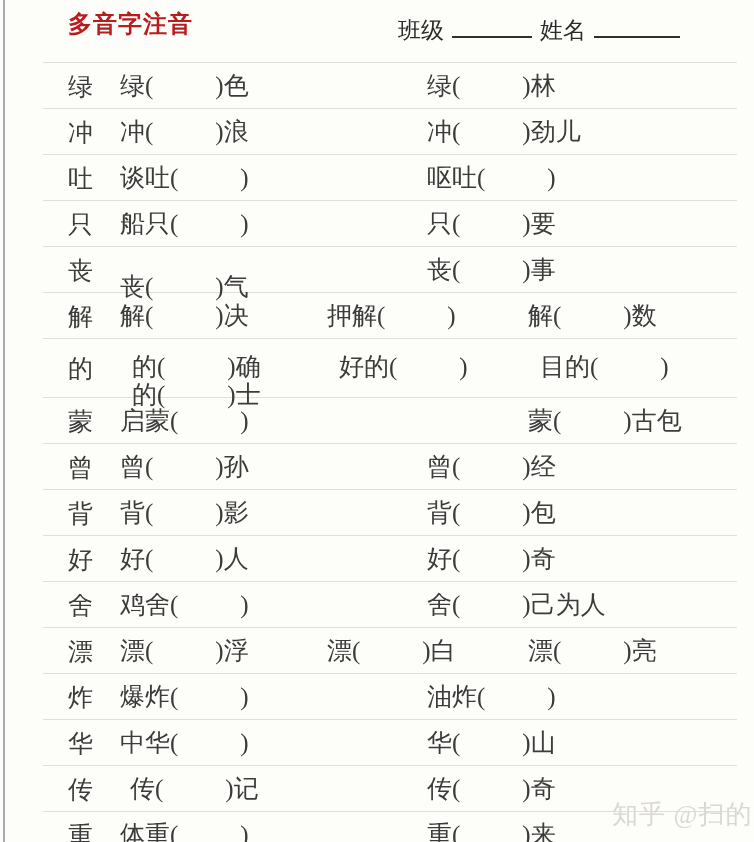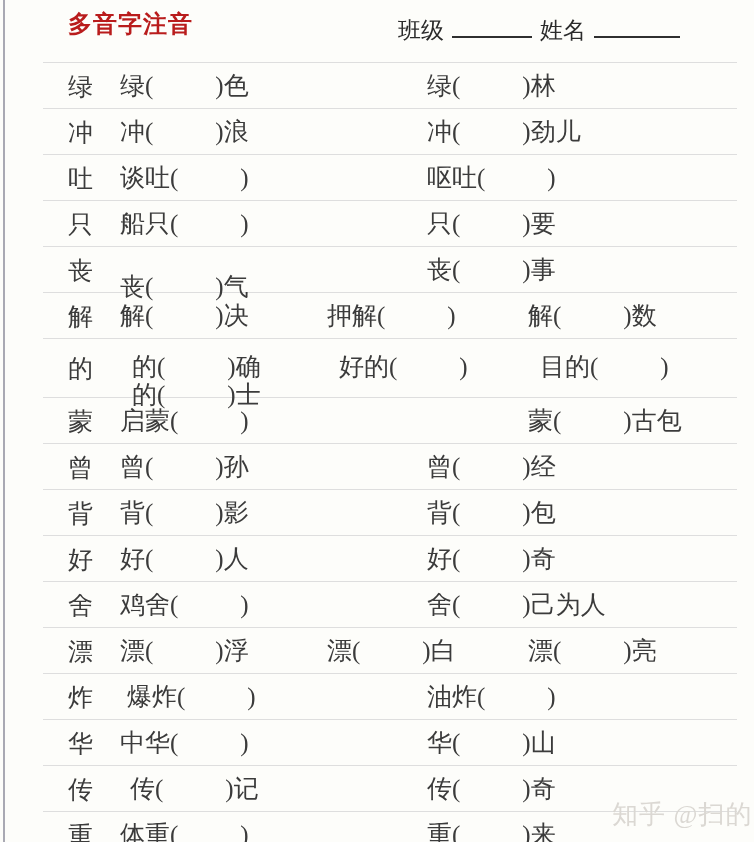--- a/index.html
+++ b/index.html
@@ -214,21 +214,21 @@
         </span>
         <span class="item" style="left: 284px;">
           <span class="line"><span>漂(</span><span class="gap"></span><span>)白</span></span>
         </span>
         <span class="item" style="left: 485px;">
           <span class="line"><span>漂(</span><span class="gap"></span><span>)亮</span></span>
         </span>
       </div>
       <div class="row">
         <span class="key">炸</span>
-        <span class="item" style="left: 84px; text-align: right;">
+        <span class="item" style="left: 77px; text-align: right;">
           <span class="line"><span>爆炸(</span><span class="gap"></span><span>)</span></span>
         </span>
         <span class="item" style="left: 384px;">
           <span class="line"><span>油炸(</span><span class="gap"></span><span>)</span></span>
         </span>
       </div>
       <div class="row">
         <span class="key">华</span>
         <span class="item" style="left: 77px;">
           <span class="line"><span>中华(</span><span class="gap"></span><span>)</span></span>

